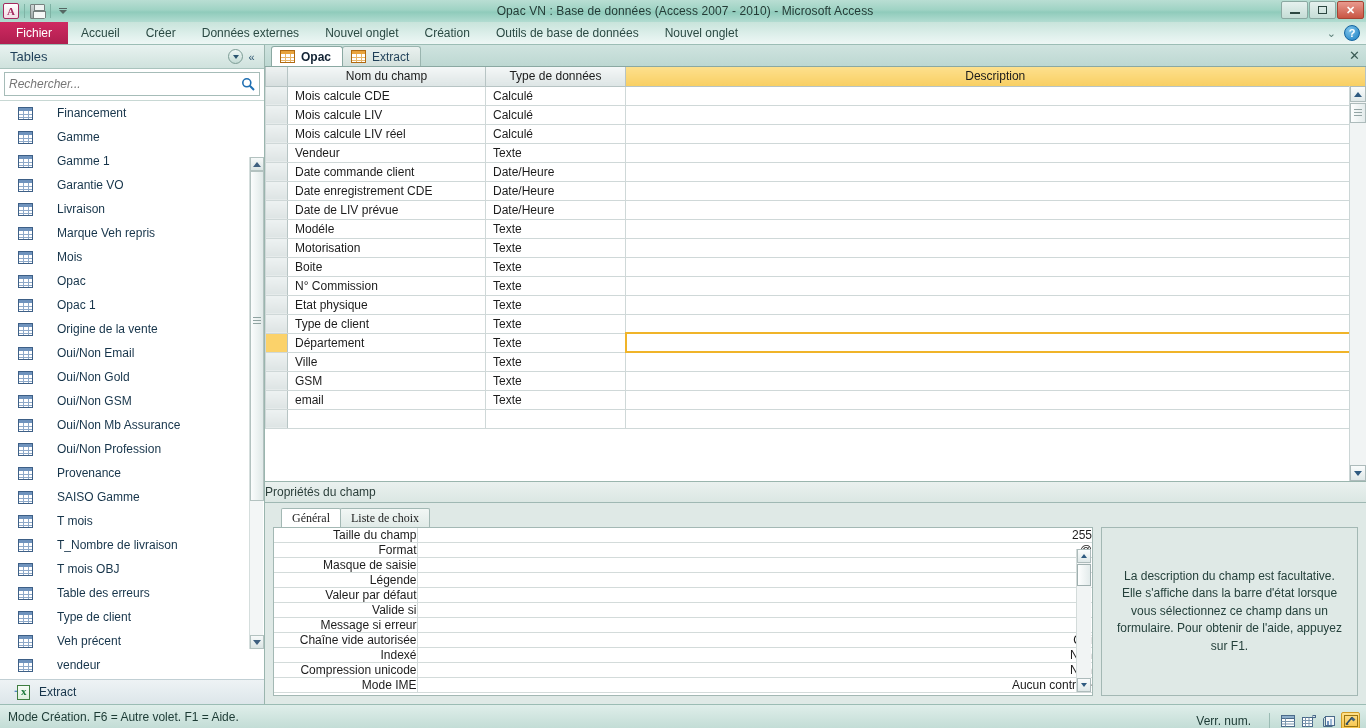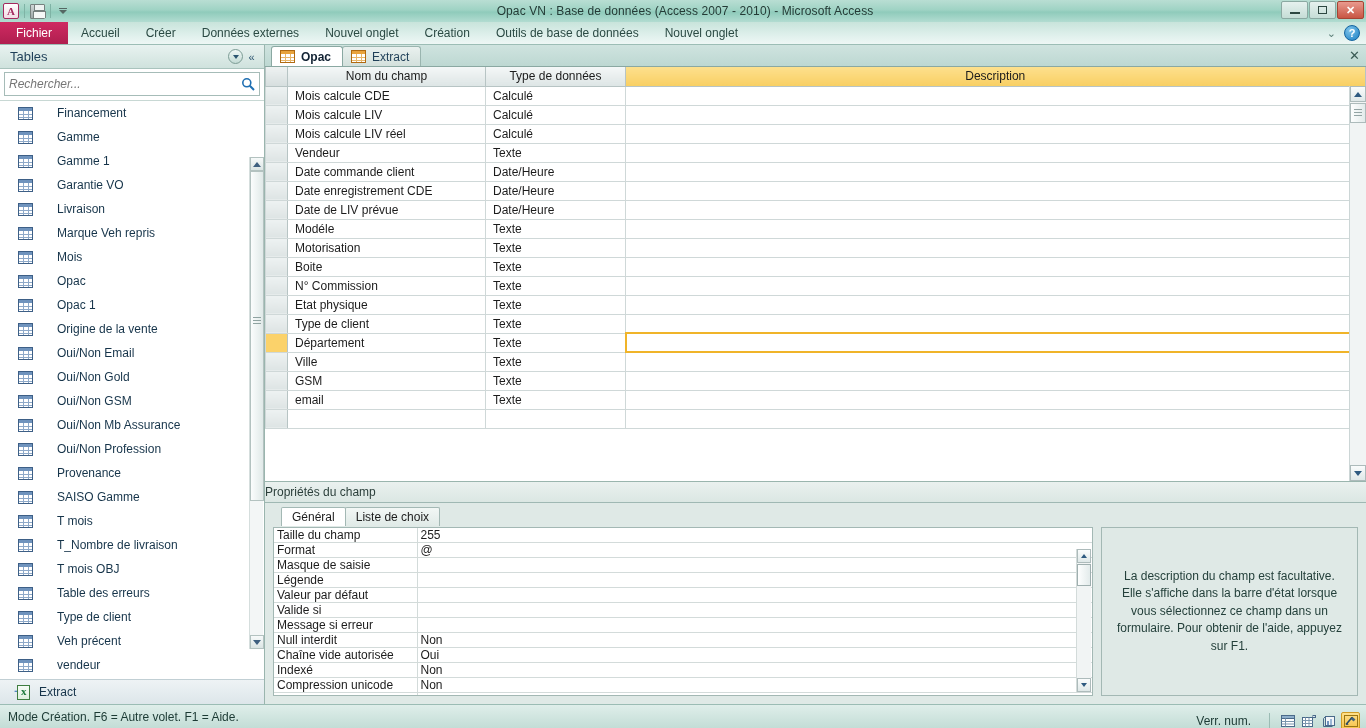--- a/index.html
+++ b/index.html
@@ -280,33 +280,33 @@
   }
 
   .prop-area {
     position: absolute; left: 0; top: 458px; right: 0; bottom: 0;
     background: #dfe9e6; padding: 4px 8px 6px 8px;
     display: flex; gap: 8px;
   }
   .prop-left {
     flex: 0 0 820px; background: #dfe9e6; position: relative;
   }
-  .ptabs { height: 20px; display: flex; padding-left: 8px; }
+  .ptabs { height: 20px; display: flex; align-items: flex-end; padding-left: 8px; font-family: Liberation Serif, serif; }
   .ptab {
     height: 19px; padding: 0 10px; font-size: 12px; line-height: 18px;
     background: linear-gradient(to bottom,#f2f7f5,#e0eae7);
     border: 1px solid #a3b8b4; border-bottom: none; border-radius: 2px 2px 0 0;
     margin-right: -1px; color: #1c1c1c;
   }
   .ptab.active { background: #fff; z-index: 2; }
   .ptable-wrap {
     position: absolute; left: 0; top: 20px; right: 0; bottom: 2px;
     background: #fff; border: 1px solid #a3b8b4; overflow: hidden;
   }
-  .ptable { width: 100%; border-collapse: collapse; table-layout: fixed; }
+  .ptable { width: 100%; border-collapse: collapse; table-layout: fixed; text-align: right; }
   .ptable td {
     height: 14.9px; font-size: 12px; padding: 0 0 0 3px;
     border-bottom: 1px solid #d3dbda; border-right: 1px solid #d3dbda;
     white-space: nowrap; overflow: hidden;
   }
   .ptable td.pname { width: 143px; }
   .ptable td.pval { border-right: none; }
   .prop-scroll {
     position: absolute; right: 1px; top: 21px; width: 15px; bottom: 3px;
     background: #f1f4f4; border-left: 1px solid #d3dbda;
@@ -853,24 +853,20 @@
                 </tr>
               <tr>
                   <td class="pname">Valide si</td>
                   <td class="pval"></td>
                 </tr>
               <tr>
                   <td class="pname">Message si erreur</td>
                   <td class="pval"></td>
                 </tr>
               <tr>
-                  <td class="pname">Null interdit</td>
-                  <td class="pval">Non</td>
-                </tr>
-              <tr>
                   <td class="pname">Chaîne vide autorisée</td>
                   <td class="pval">Oui</td>
                 </tr>
               <tr>
                   <td class="pname">Indexé</td>
                   <td class="pval">Non</td>
                 </tr>
               <tr>
                   <td class="pname">Compression unicode</td>
                   <td class="pval">Non</td>

